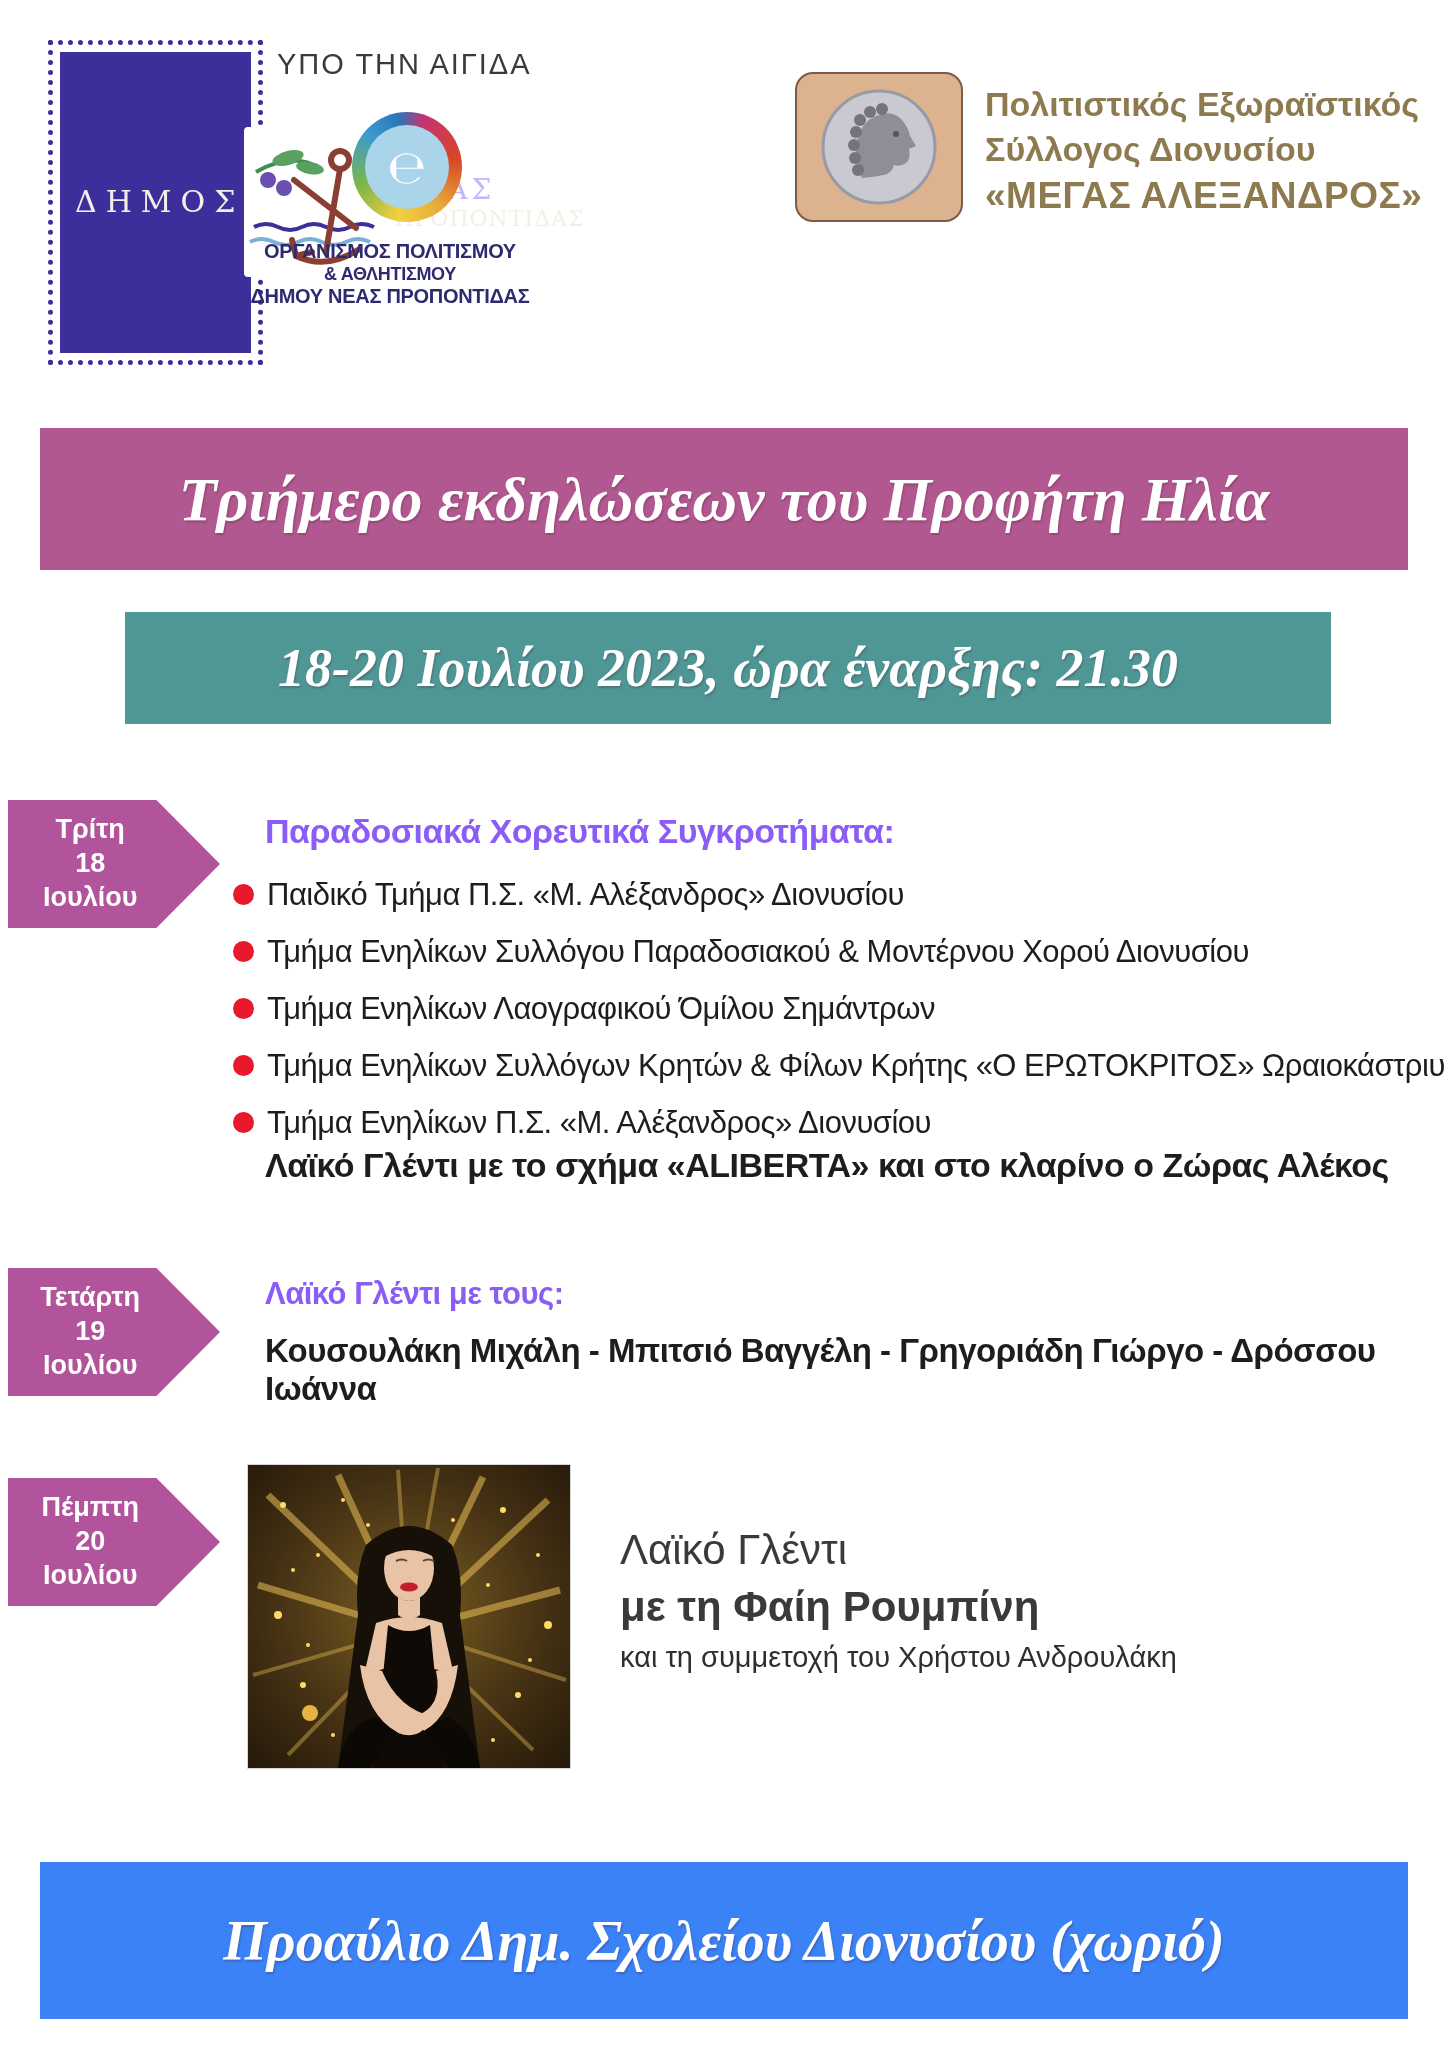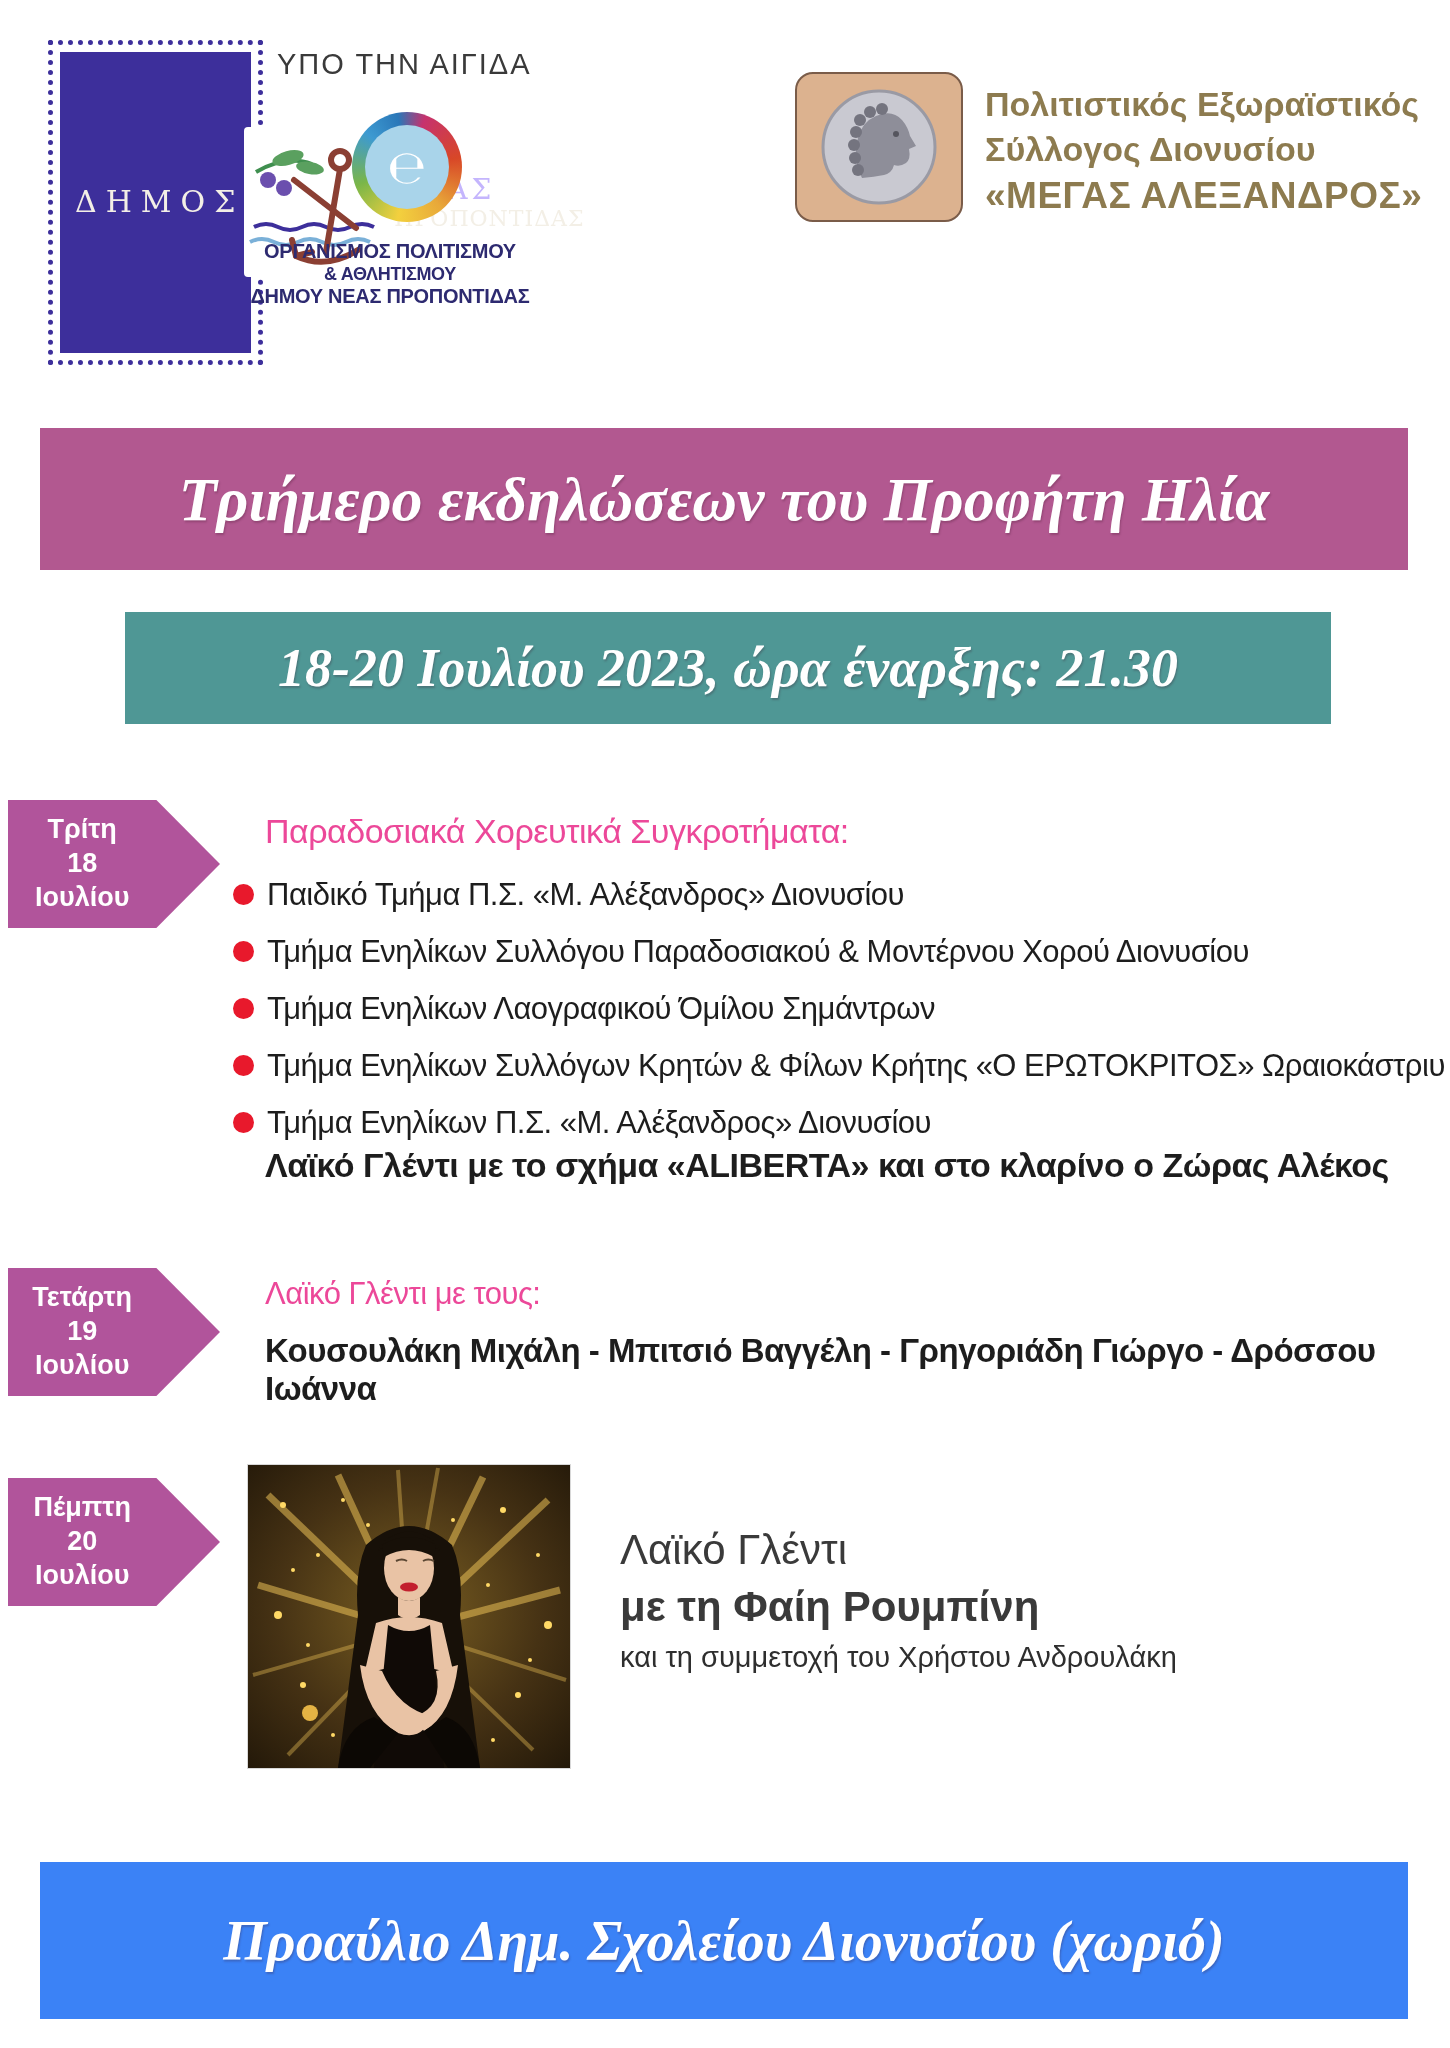--- a/index.html
+++ b/index.html
@@ -89,28 +89,28 @@
   }
 
   
   .day-arrow {
     position:absolute; left:8px; width:212px; height:128px; background:#b1549b;
     clip-path:polygon(0 0, 70% 0, 100% 50%, 70% 100%, 0 100%);
     color:#ffffff; font-weight:bold; text-align:center;
     display:flex; flex-direction:column; align-items:flex-start; justify-content:center;
     line-height:1.25; font-size:27px;
   }
-  .day-arrow span { width:70%; display:block; }
+  .day-arrow span { width:70%; display:block;margin-left:8px; }
   .arrow-1 { top:800px; }
   .arrow-2 { top:1268px; }
   .arrow-3 { top:1478px; }
 
   
   .sec-heading {
-    position:absolute; left:265px; color:#ec4899; font-weight:normal; font-size:34px;
+    position:absolute; left:265px; color:#8b5cf6; font-weight:bold; font-size:34px;
     letter-spacing:-0.5px;
     text-align:right;
   }
   .h-groups { top:812px; }
   .bullet-list { position:absolute; left:233px; top:866px; list-style:none; }
   .bullet-list li {
     display:flex; align-items:center; height:57px; font-size:31px; color:#1d1d1d;
     letter-spacing:-0.5px; font-weight:500;
   }
   .dot {

